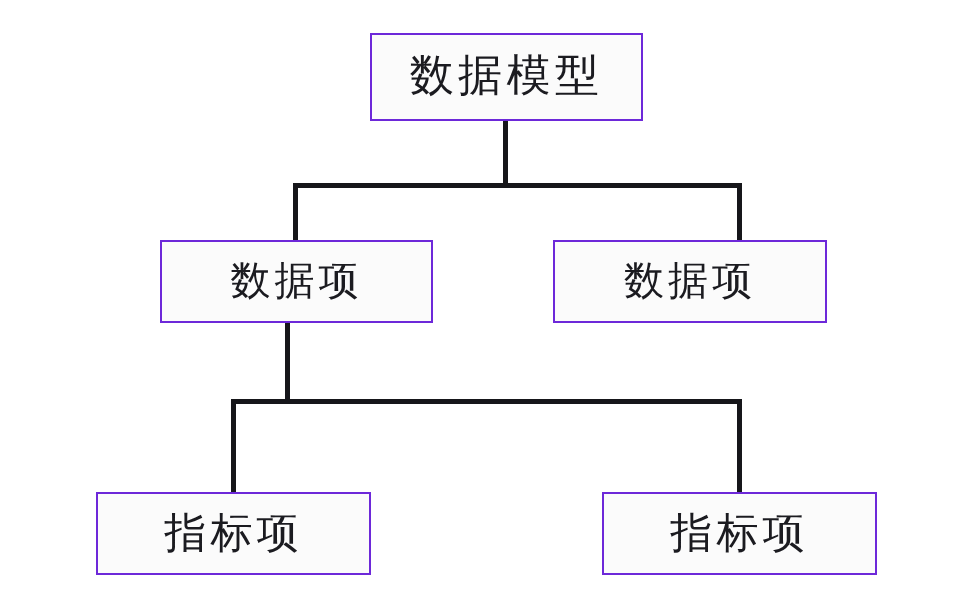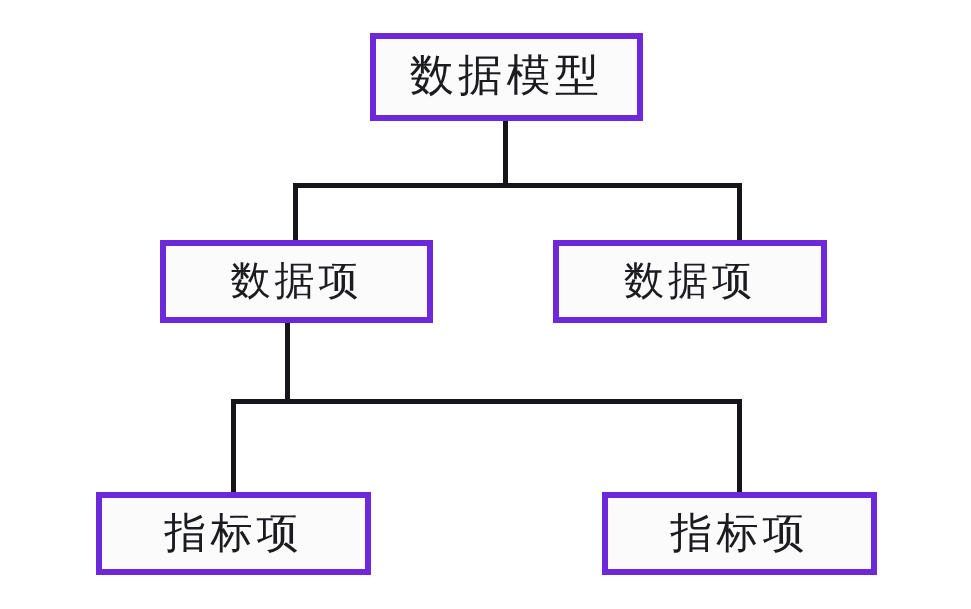--- a/index.html
+++ b/index.html
@@ -14,21 +14,21 @@
     position: relative;
     width: 971px;
     height: 609px;
     background: #ffffff;
     overflow: hidden;
   }
   .node {
     position: absolute;
     box-sizing: border-box;
     background: #fbfbfb;
-    border: 6px solid #6d28d9;
+    border: 2px solid #6d28d9;
     display: flex;
     align-items: center;
     justify-content: center;
     color: #1b1b20;
     letter-spacing: 0.10em;
     white-space: nowrap;
     user-select: none;
   }
   .node-label {
     display: block;

